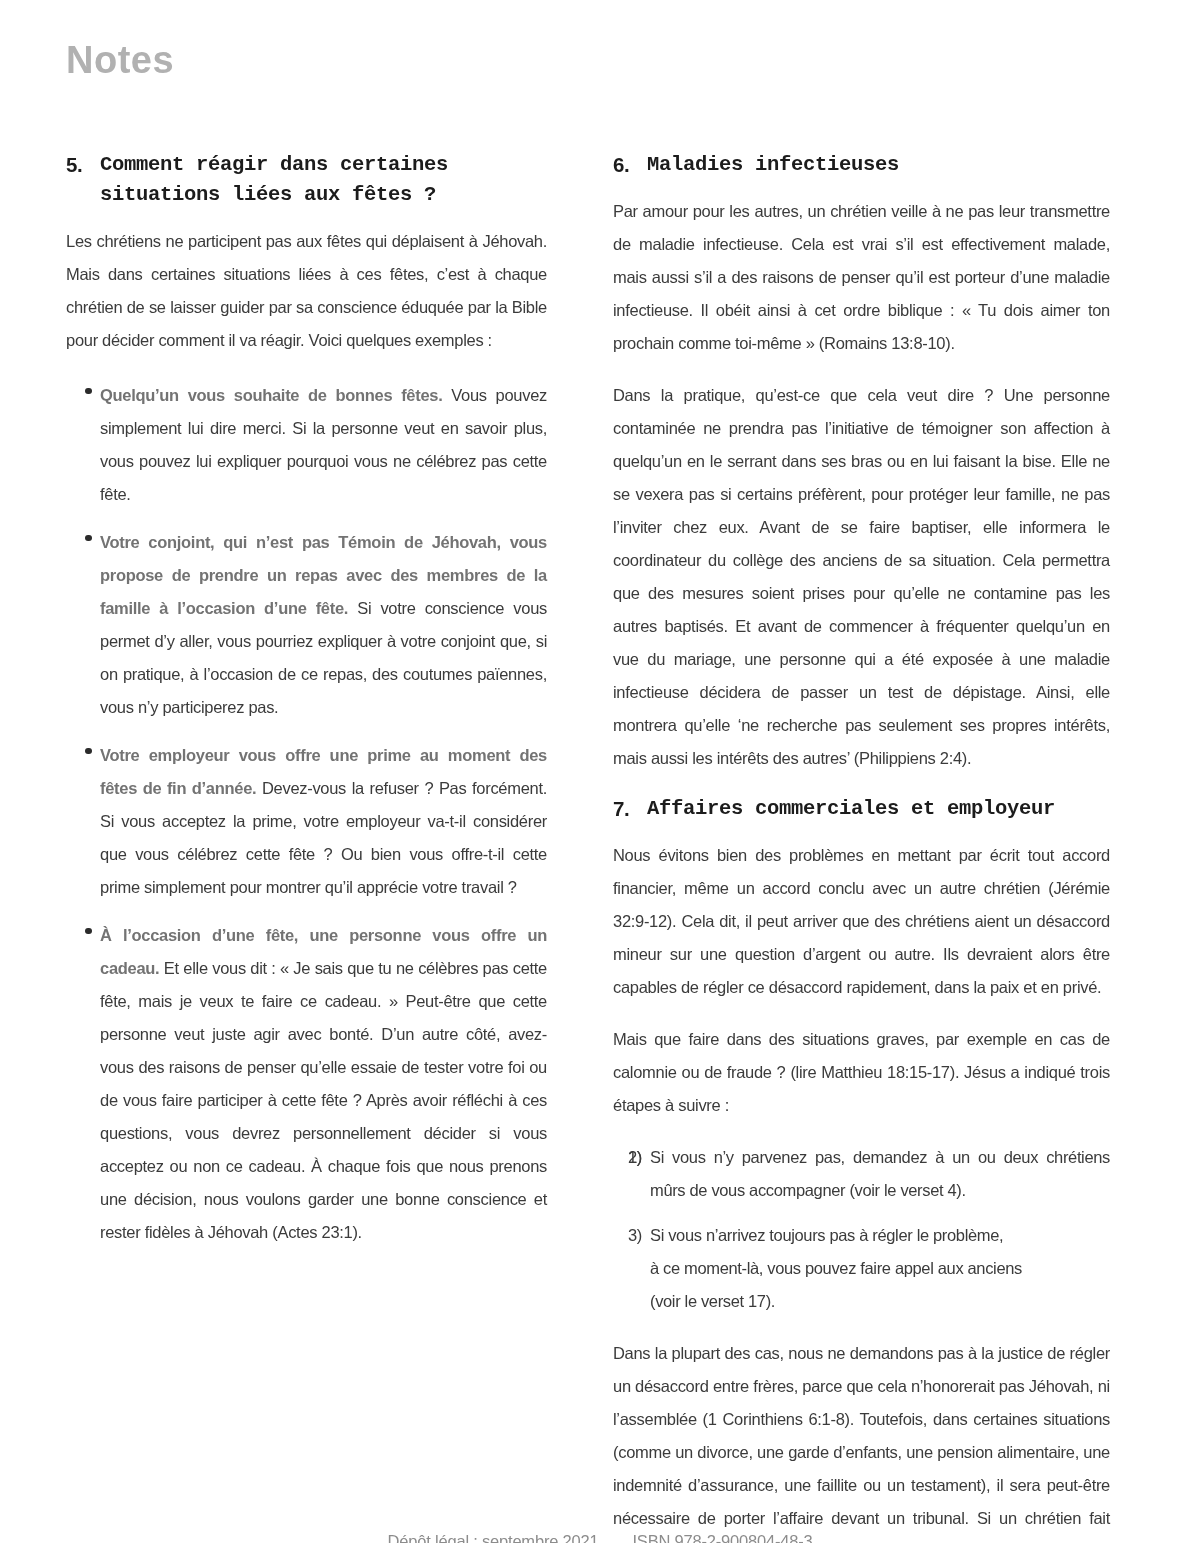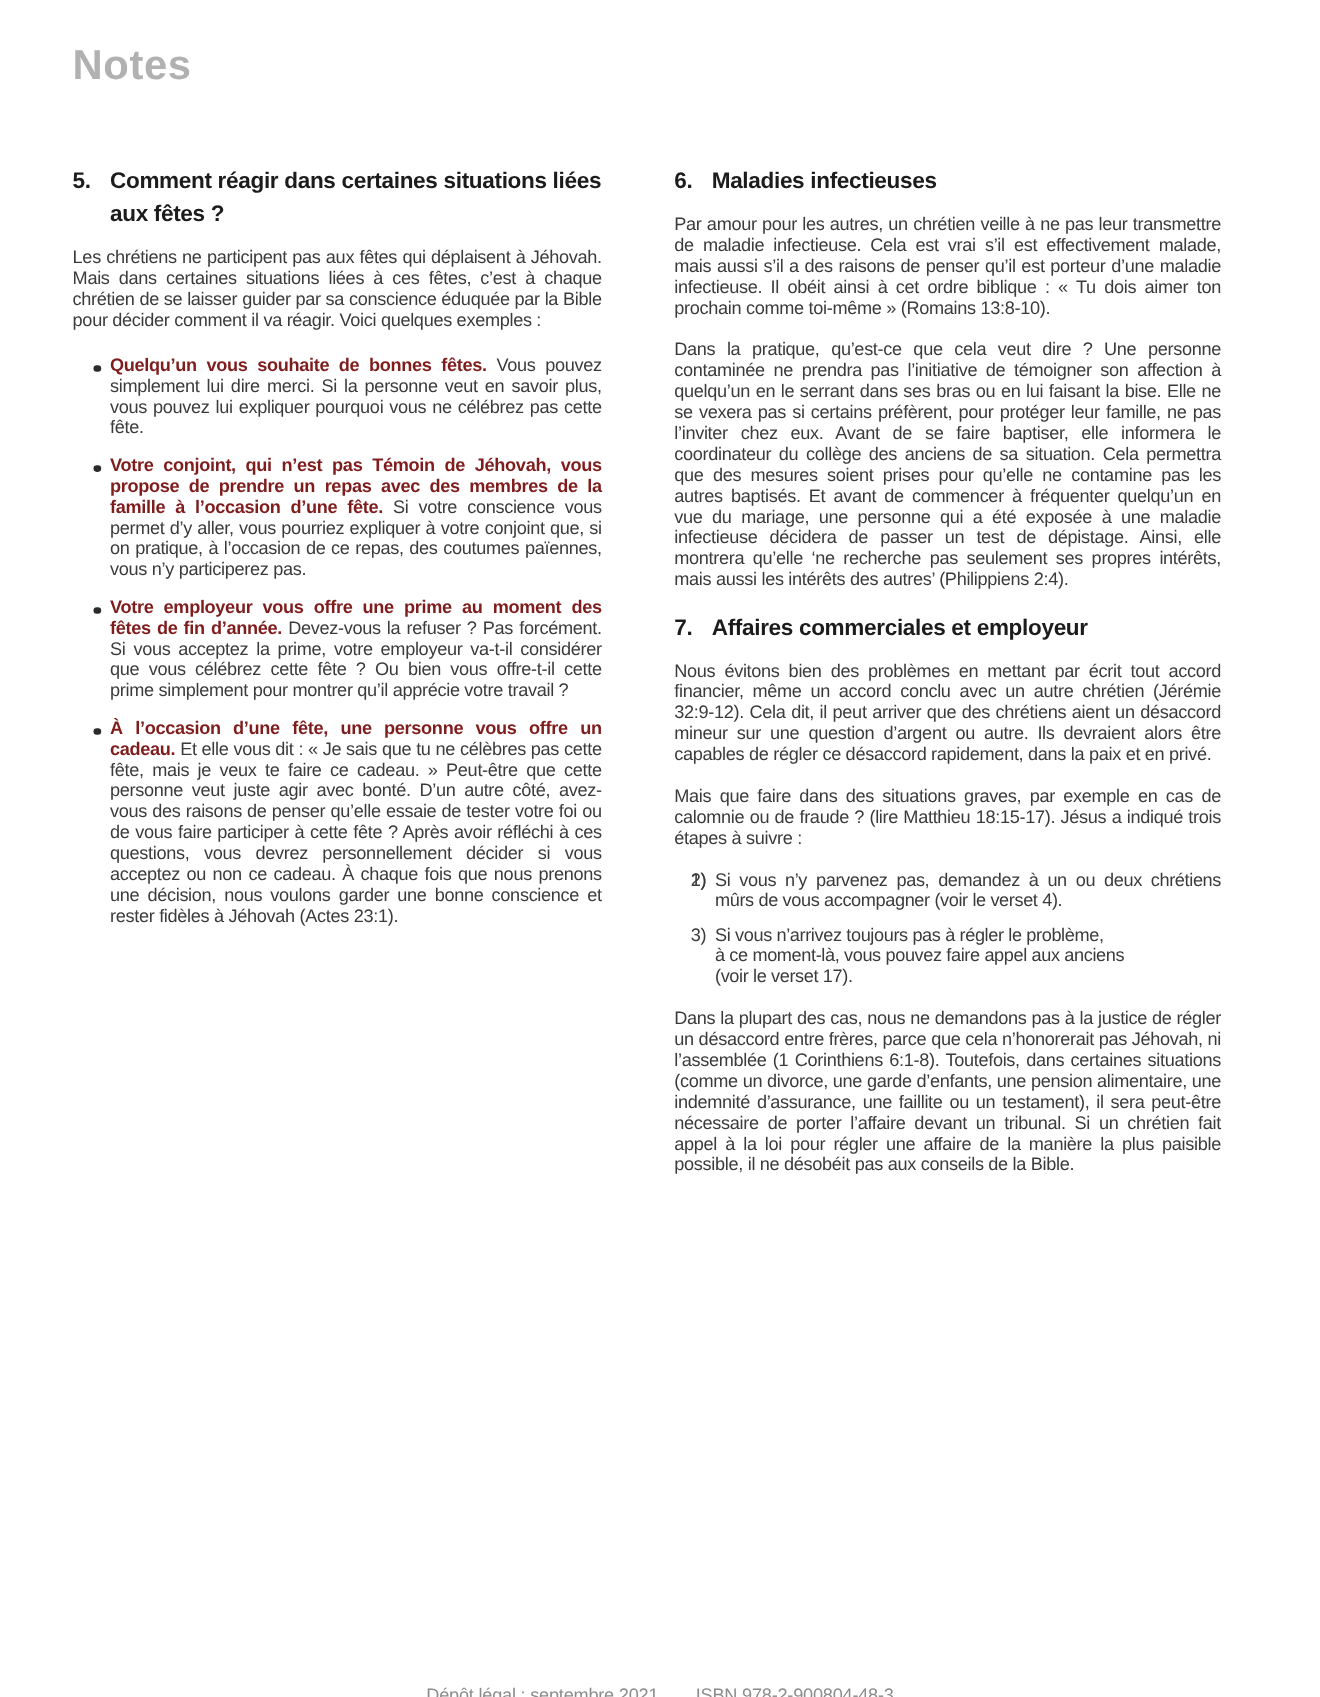--- a/index.html
+++ b/index.html
@@ -27,30 +27,30 @@
 
   .sec-head {
     display: flex;
     font-size: 20.5px; font-weight: bold;
     line-height: 30px;
     letter-spacing: -0.3px;
     color: #1c1c1c;
     margin: 0 0 15px 0;
   }
   .sec-num { flex: 0 0 34px; }
-  .sec-title { flex: 1; }
+  .sec-title { flex: 1; font-family: Liberation Mono, monospace; }
 
   .doc-text {
     font-size: 16.5px;
-    line-height: 19px;
+    line-height: 33px;
     letter-spacing: -0.3px;
     text-align: justify;
   }
   p.doc-text { margin: 0 0 19px 0; }
-  .doc-text b { color: #7f1d1d; }
+  .doc-text b { color: #737373; }
 
   ul.bullets { list-style: none; margin: 22px 0 0 0; padding: 0; }
   ul.bullets li { position: relative; padding-left: 34px; margin-bottom: 15px; }
   ul.bullets li::before {
     content: "";
     position: absolute; left: 19px; top: 8.5px;
     width: 6.5px; height: 6.5px; border-radius: 50%;
     background: #2b2b2b;
   }
 

